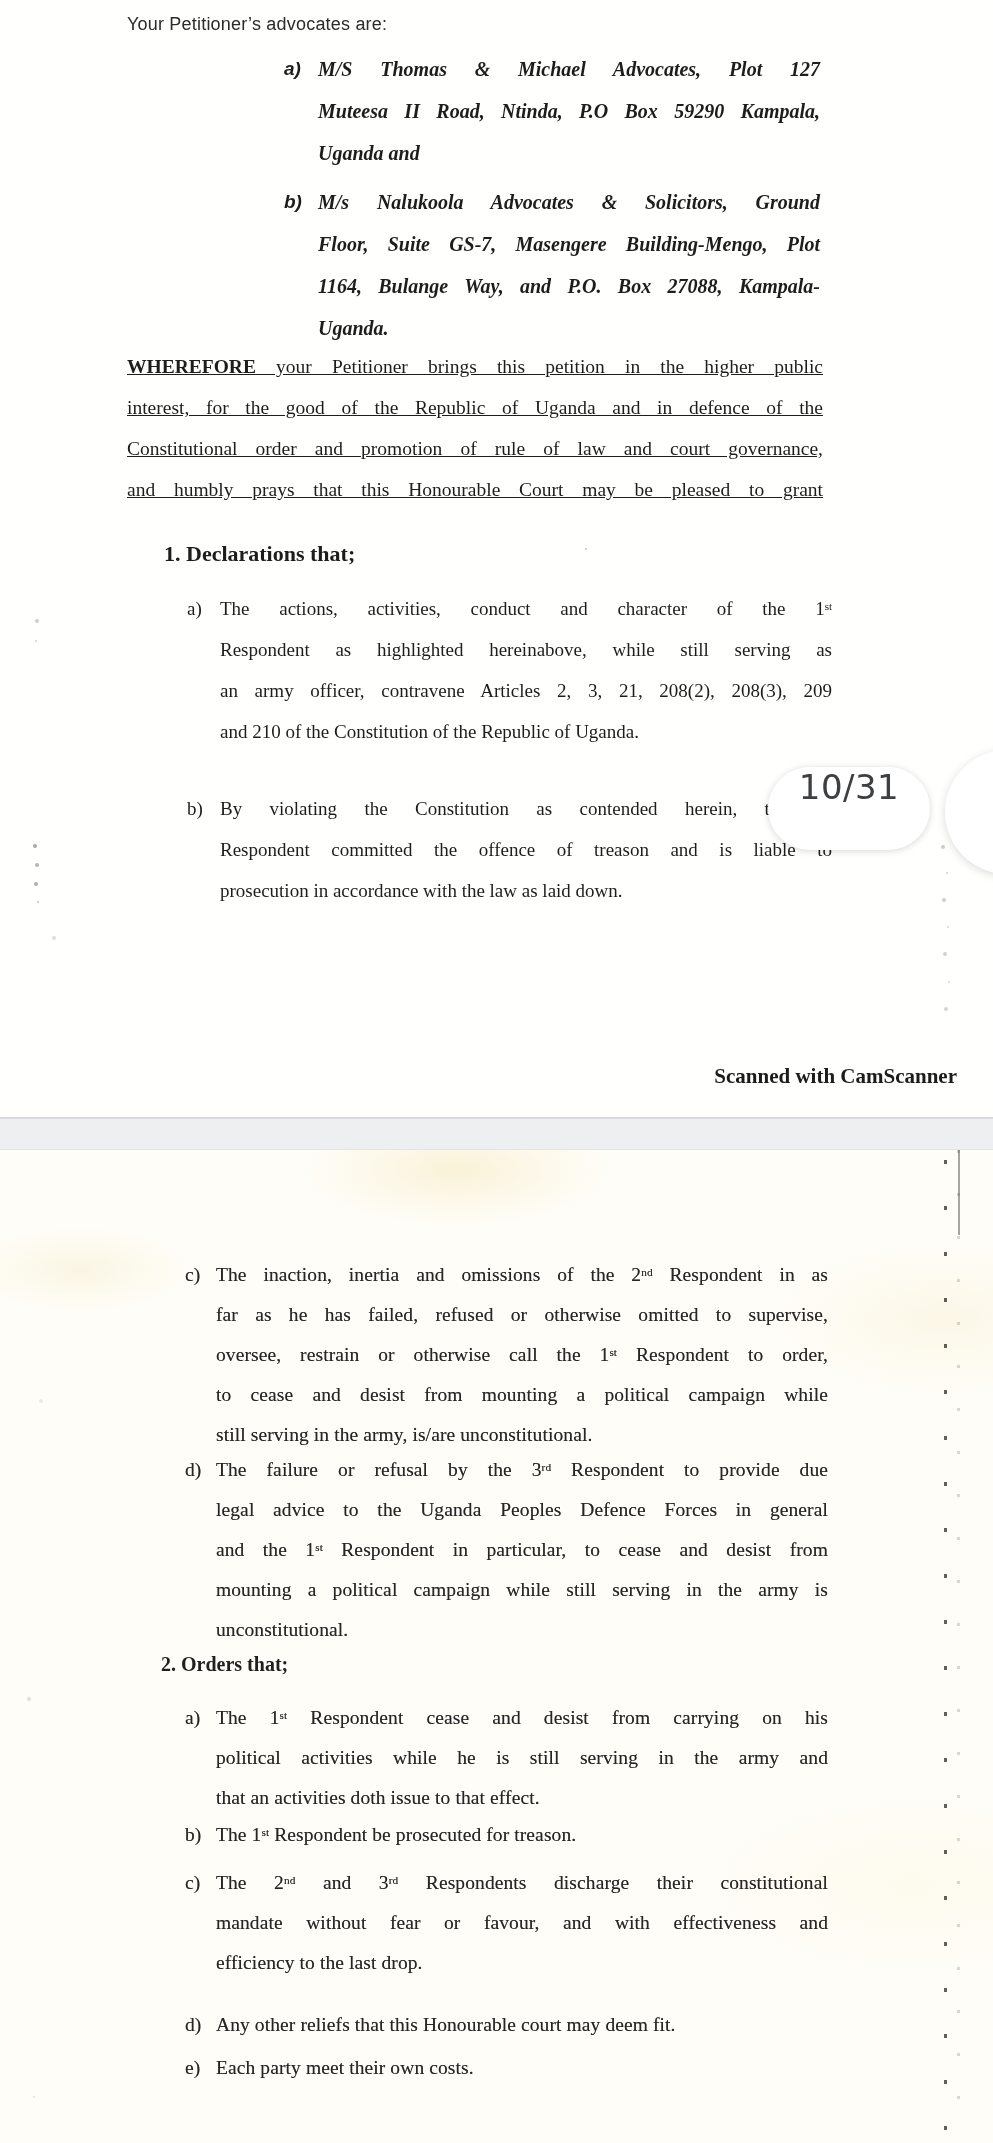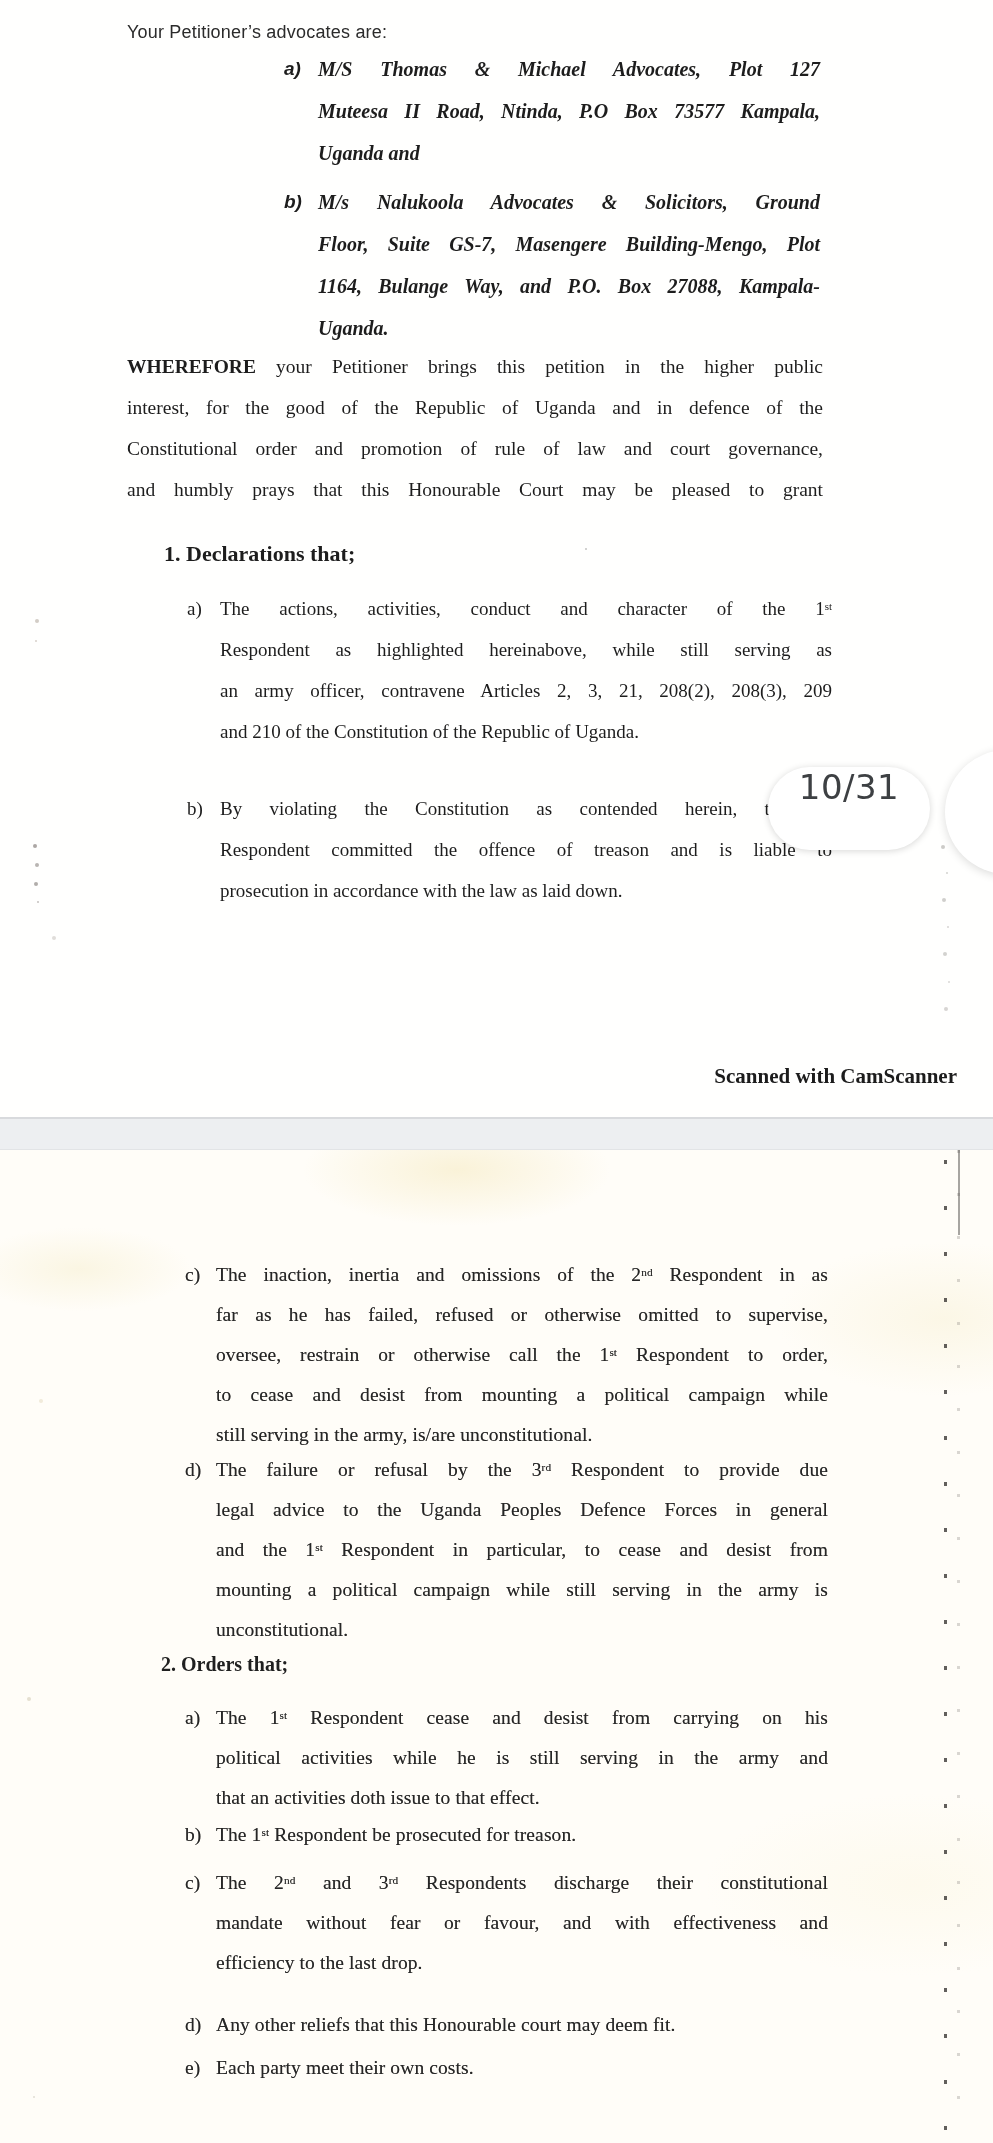--- a/index.html
+++ b/index.html
@@ -11,29 +11,29 @@
     background:
       radial-gradient(220px 80px at 46% 2%, rgba(246,235,195,.60), transparent 70%),
       radial-gradient(160px 60px at 8% 12%, rgba(246,238,205,.50), transparent 70%),
       radial-gradient(240px 110px at 95% 17%, rgba(247,239,208,.45), transparent 70%),
       radial-gradient(300px 130px at 92% 74%, rgba(250,244,218,.35), transparent 70%),
       #fffdf8;}
   .gap{position:absolute;left:0;top:1117px;width:100%;height:33px;background:#edeff1;
        border-top:2px solid #d8dadd;border-bottom:1px solid #e2e4e6;box-sizing:border-box;}
 
   .intro{position:absolute;left:127px;top:14px;font-family:"Liberation Sans",sans-serif;
-         font-size:18px;color:#2b2b2b;letter-spacing:.2px;margin-top:8px;}
+         font-size:18px;color:#2b2b2b;letter-spacing:.2px;}
 
   .item{position:absolute;}
   .lbl{position:absolute;top:0;}
 
   .adv{left:318px;width:502px;font-weight:700;font-style:italic;font-size:20px;line-height:42px;}
   .adv .lbl{left:-34px;font-family:"Liberation Sans",sans-serif;font-size:19px;}
 
-  .wherefore{position:absolute;left:127px;top:346px;width:696px;font-size:19.5px;line-height:41px;}
+  .wherefore{position:absolute;left:127px;top:346px;width:696px;font-size:19.5px;line-height:41px;text-decoration:underline;}
   .h1{position:absolute;left:164px;top:541px;font-weight:700;font-size:22px;}
   .decl{left:220px;width:612px;font-size:19px;line-height:41px;}
   .decl .lbl{left:-33px;}
 
   .h2{position:absolute;left:161px;top:503px;font-weight:700;font-size:20px;color:#1f1f1f;}
   .p2i{left:216px;width:612px;font-size:19.5px;line-height:40px;letter-spacing:.1px;
        text-shadow:0 0 .6px rgba(50,48,45,.55);}
   .p2i .lbl{left:-31px;}
 
   .ln{min-height:1em;}
@@ -76,21 +76,21 @@
 <div class="canvas">
 
   <section class="page page1">
 
     <div class="intro">Your Petitioner’s advocates are:</div>
 
     <div class="item adv" style="top:48px">
       <span class="lbl">a)</span>
       <div>
           <div class="ln jl">M/S Thomas &amp; Michael Advocates, Plot 127</div>
-          <div class="ln jl">Muteesa II Road, Ntinda, P.O Box 73577 Kampala,</div>
+          <div class="ln jl">Muteesa II Road, Ntinda, P.O Box 59290 Kampala,</div>
           <div class="ln">Uganda and</div>
         </div>
     </div>
 
     <div class="item adv" style="top:181px">
       <span class="lbl">b)</span>
       <div>
           <div class="ln jl">M/s Nalukoola Advocates &amp; Solicitors, Ground</div>
           <div class="ln jl">Floor, Suite GS-7, Masengere Building-Mengo, Plot</div>
           <div class="ln jl">1164, Bulange Way, and P.O. Box 27088, Kampala-</div>

